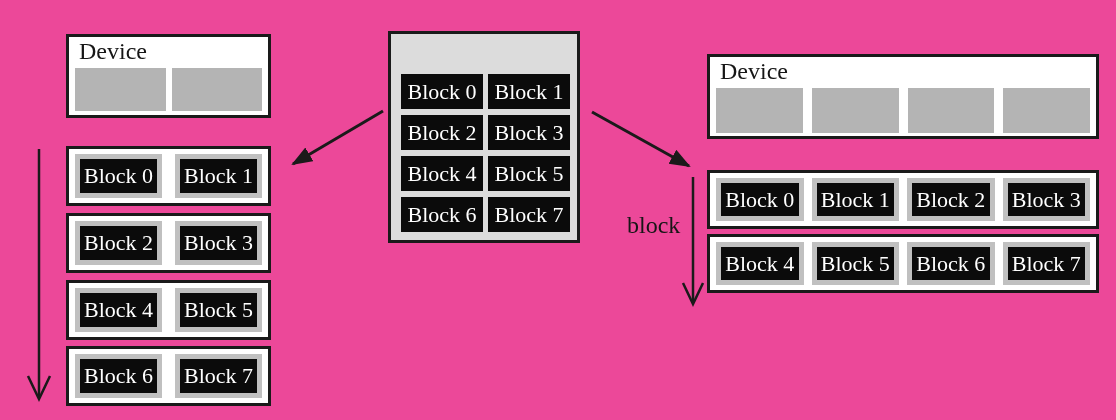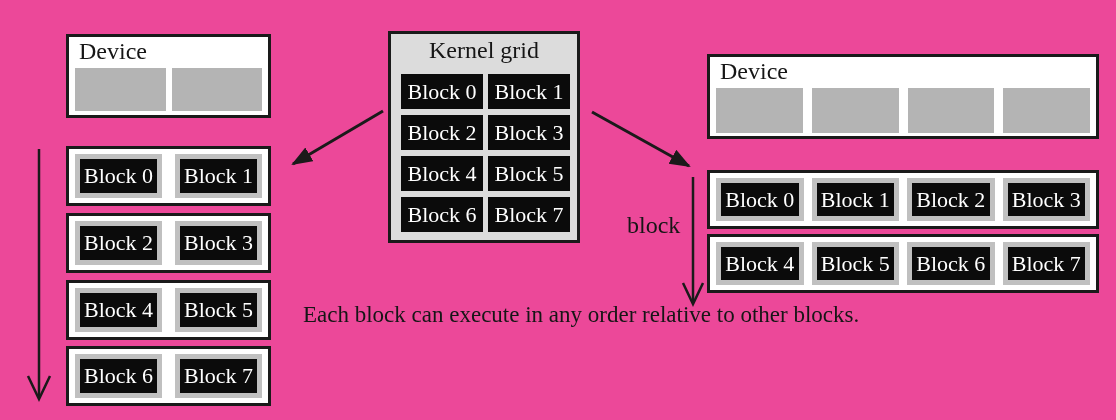--- a/index.html
+++ b/index.html
@@ -70,21 +70,20 @@
 
   <div class="device-box device-small">
     <div class="device-label">Device</div>
     <div class="sm-row">
       <div class="sm-slot"></div>
       <div class="sm-slot"></div>
     </div>
   </div>
 
   <div class="kernel-grid">
-    <div class="kg-title">Kernel grid</div>
     <div class="kg-grid">
       <div class="kg-block">Block 0</div>
       <div class="kg-block">Block 1</div>
       <div class="kg-block">Block 2</div>
       <div class="kg-block">Block 3</div>
       <div class="kg-block">Block 4</div>
       <div class="kg-block">Block 5</div>
       <div class="kg-block">Block 6</div>
       <div class="kg-block">Block 7</div>
     </div>
@@ -156,15 +155,14 @@
       </div>
     <div class="blk-frame">
         <div class="blk">Block 6</div>
       </div>
     <div class="blk-frame">
         <div class="blk">Block 7</div>
       </div>
   </div>
 
   <div class="time-label">block</div>
-  <div class="caption">Each block can execute in any order relative to other blocks.</div>
 
 </div>
 
 </body></html>

